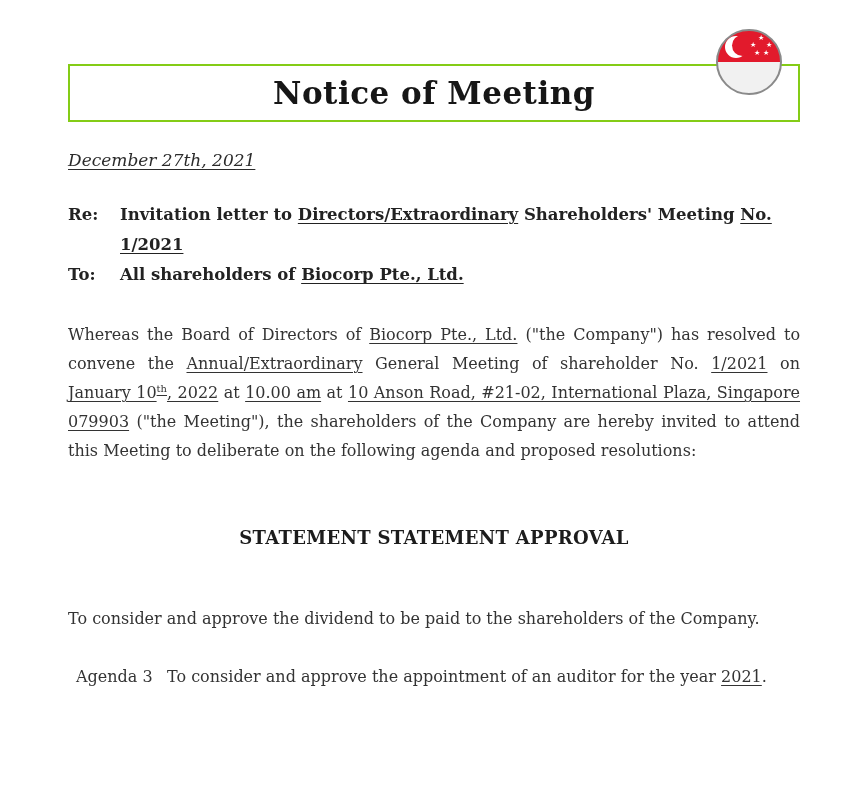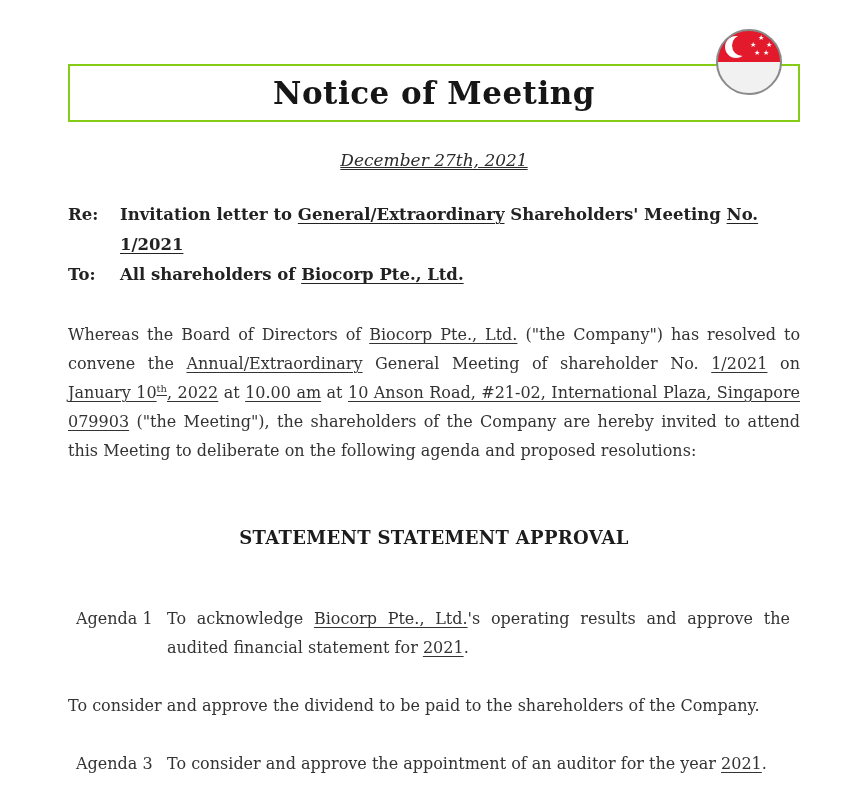--- a/index.html
+++ b/index.html
@@ -58,25 +58,24 @@
     position: absolute;
     color: #ffffff;
     font-size: 7px;
     line-height: 7px;
     font-family: "DejaVu Sans", sans-serif;
   }
 
   
   .date-line {
     margin-top: 28px;
-    text-align: center;
+    text-align: left;
     font-style: italic;
     font-size: 17px;
     color: #2b2b2b;
-    text-decoration: underline;
   }
   .date-line span { text-decoration: underline; text-underline-offset: 3px; }
 
   
   .meta-block { margin-top: 30px; font-weight: 700; color: #222222; }
   .meta-row { display: flex; line-height: 30px; font-size: 16.5px; }
   .meta-label { width: 52px; flex: 0 0 52px; }
   .meta-text { flex: 1; }
 
   
@@ -141,37 +140,33 @@
       <h1>Notice of Meeting</h1>
     </div>
 
     <div class="date-line">
       <span>December 27th, 2021</span>
     </div>
 
     <div class="meta-block">
       <div class="meta-row">
         <div class="meta-label">Re:</div>
-        <div class="meta-text"><span>Invitation letter to </span><span class="u">General/Extraordinary</span><span> Shareholders' Meeting </span><span class="u">No. 1/2021</span></div>
+        <div class="meta-text"><span>Invitation letter to </span><span class="u">Directors/Extraordinary</span><span> Shareholders' Meeting </span><span class="u">No. 1/2021</span></div>
       </div>
       <div class="meta-row">
         <div class="meta-label">To:</div>
         <div class="meta-text"><span>All shareholders of </span><span class="u">Biocorp Pte., Ltd.</span></div>
       </div>
     </div>
 
     <p class="body-paragraph"><span>Whereas the Board of Directors of </span><span class="u">Biocorp Pte., Ltd.</span><span> ("the Company") has resolved to convene the </span><span class="u">Annual/Extraordinary</span><span> General Meeting of shareholder No. </span><span class="u">1/2021</span><span> on </span><span class="u">January 10</span><sup class="u">th</sup><span class="u">, 2022</span><span> at </span><span class="u">10.00 am</span><span> at </span><span class="u">10 Anson Road, #21-02, International Plaza, Singapore 079903</span><span> ("the Meeting"), the shareholders of the Company are hereby invited to attend this Meeting to deliberate on the following agenda and proposed resolutions:</span></p>
 
     <div class="section-heading">STATEMENT STATEMENT APPROVAL</div>
 
     <div class="agenda-list">
-      <div class="agenda-row">
-        <div class="agenda-label">Agenda 1</div>
-        <div class="agenda-text"><span>To acknowledge </span><span class="u">Biocorp Pte., Ltd.</span><span>'s operating results and approve the audited financial statement for </span><span class="u">2021</span><span>.</span></div>
-      </div>
       <div class="agenda-row">
         <div class="agenda-text"><span>To consider and approve the dividend to be paid to the shareholders of the Company.</span></div>
       </div>
       <div class="agenda-row">
         <div class="agenda-label">Agenda 3</div>
         <div class="agenda-text"><span>To consider and approve the appointment of an auditor for the year </span><span class="u">2021</span><span>.</span></div>
       </div>
 
     </div>
 

